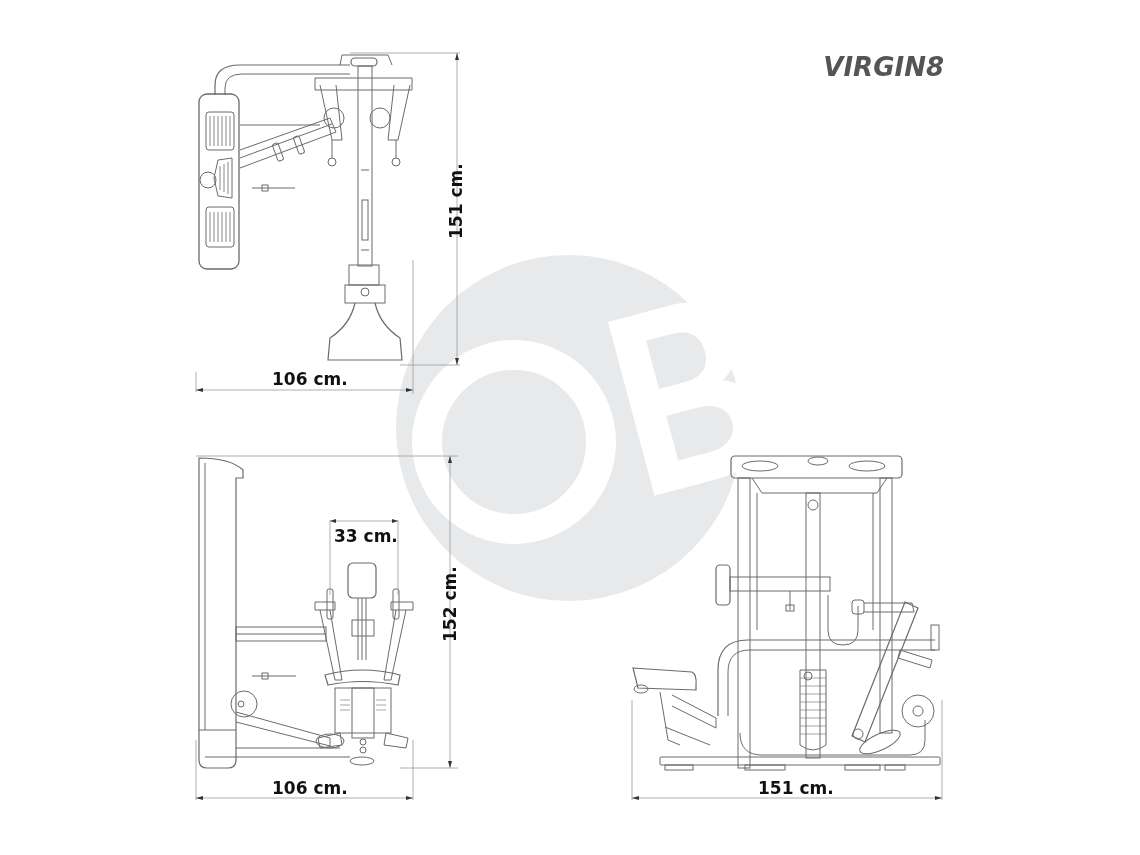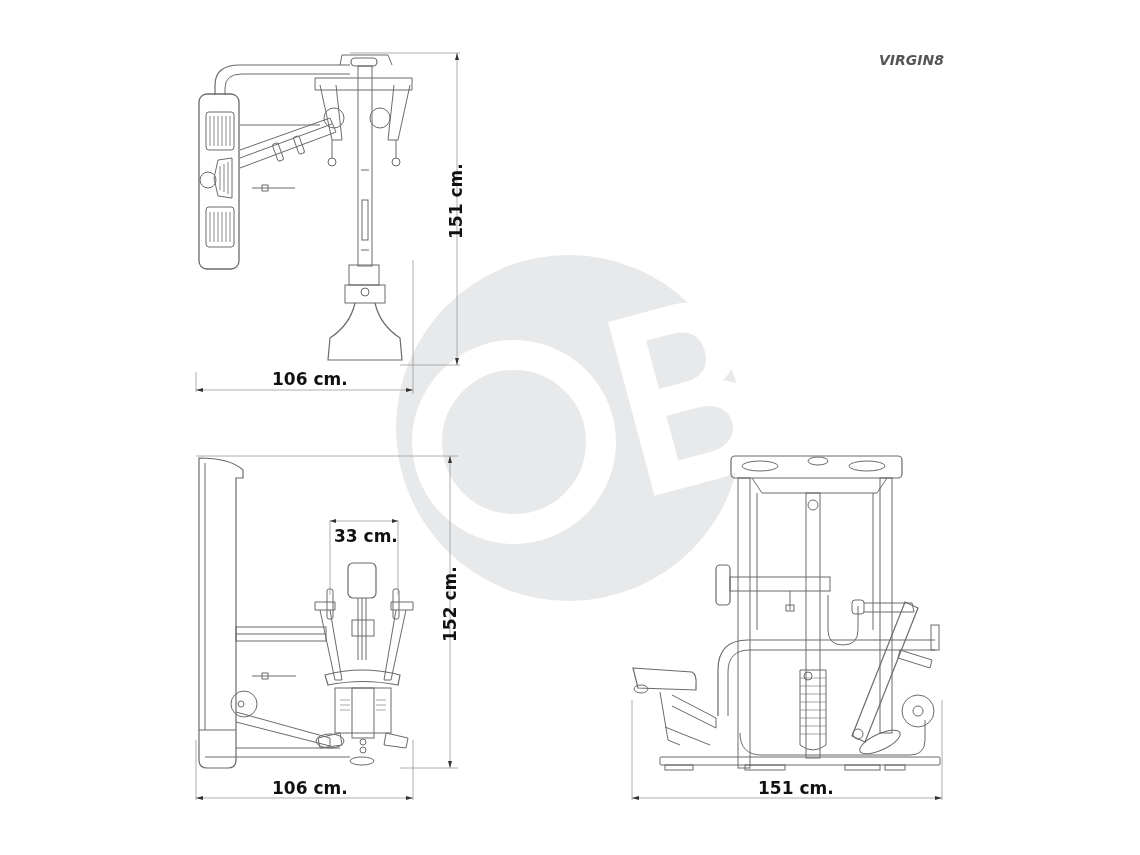--- a/index.html
+++ b/index.html
@@ -1,21 +1,21 @@
 <!DOCTYPE html>
 <html><head>
 <meta charset="utf-8">
 <style>
   html, body { margin: 0; padding: 0; background: #ffffff; }
   body { width: 1140px; height: 855px; position: relative; overflow: hidden; font-family: "DejaVu Sans", sans-serif; }
   .abs { position: absolute; }
   .brand { left: 748px; top: 50px; width: 200px; }
   .brand-name { font-family: "DejaVu Sans", sans-serif; font-weight: bold; font-size: 58px; letter-spacing: -1px; color: #111; line-height: 58px; position: relative; }
   .brand-reg { position: absolute; font-size: 8px; top: 2px; right: -4px; color: #333; }
-  .brand-model { text-align: right; font-family: "DejaVu Sans", sans-serif; font-weight: bold; font-style: italic; font-size: 14px; color: #555; margin-top: 2px; padding-right: 4px; }
+  .brand-model { text-align: right; font-family: "DejaVu Sans", sans-serif; font-weight: bold; font-style: italic; font-size: 26px; color: #555; margin-top: 2px; padding-right: 4px; }
   .dim { font-family: "DejaVu Sans", sans-serif; font-weight: bold; font-size: 17px; color: #111; white-space: nowrap; }
   .dim-v { transform: rotate(-90deg); transform-origin: center center; }
   svg { position: absolute; left: 0; top: 0; }
 </style>
 </head>
 <body>
 
 <svg width="1140" height="855" viewBox="0 0 1140 855">
   <circle cx="569" cy="428" r="173" fill="#e8e9eb"></circle>
 

